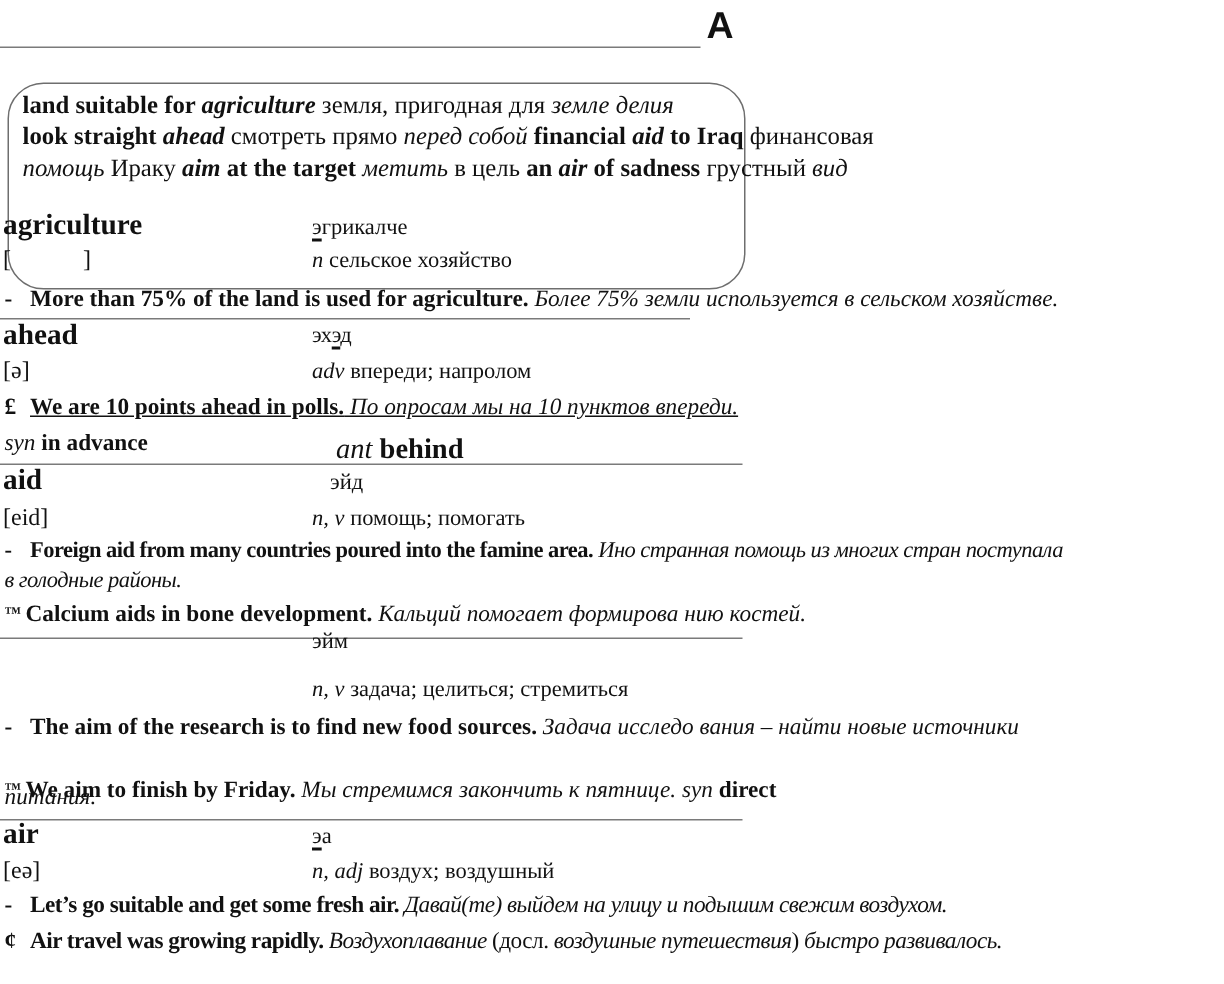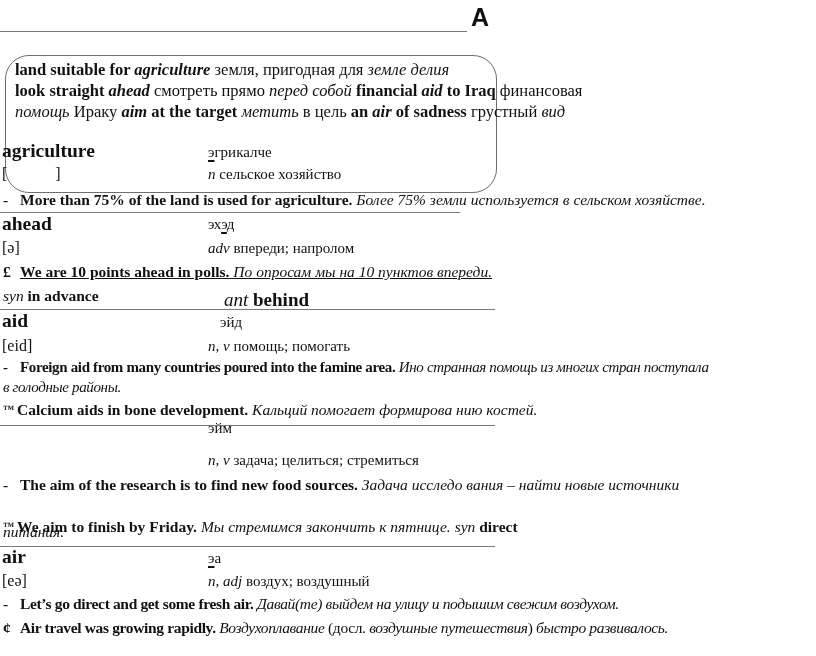--- a/index.html
+++ b/index.html
@@ -72,14 +72,14 @@
 <div class="abs col2" style="top:452px;"><span class="i">n, v</span><span> задача; целиться; стремиться</span></div>
 <div class="abs ex" style="top:448px;margin-top:28px;"><span class="bul">-</span><span class="b">The aim of the research is to find new food sources.</span><span class="i"> Задача исследо вания – найти новые источники</span></div>
 <div class="abs ex" style="top:495px;margin-top:28px;"><span class="i">питания.</span></div>
 <div class="abs ex" style="top:518px;"><span class="b" style="font-size:11px;vertical-align:2px;">™</span><span class="b" style="margin-left:3px;">We aim to finish by Friday.</span><span class="i"> Мы стремимся закончить к пятнице. </span><span class="i">syn</span><span class="b"> direct</span></div>
 <div class="hr" style="left:0;top:546px;width:495px;"></div>
 
 <div class="abs hw" style="top:546px;">air</div>
 <div class="abs col2" style="top:550px;"><span></span><span class="u">э</span><span>а</span></div>
 <div class="abs tr" style="top:572px;">[eə]</div>
 <div class="abs col2" style="top:573px;"><span class="i">n, adj</span><span> воздух; воздушный</span></div>
-<div class="abs ex cond" style="top:595px;"><span class="bul">-</span><span class="b">Let’s go direct and get some fresh air.</span><span class="i"> Давай(те) выйдем на улицу и подышим свежим воздухом.</span></div>
+<div class="abs ex cond" style="top:595px;"><span class="bul">-</span><span class="b">Let’s go suitable and get some fresh air.</span><span class="i"> Давай(те) выйдем на улицу и подышим свежим воздухом.</span></div>
 <div class="abs ex cond" style="top:619px;"><span class="bul">¢</span><span class="b">Air travel was growing rapidly.</span><span class="i"> Воздухоплавание </span><span class="r">(досл. </span><span class="i">воздушные путешествия</span><span class="r">) </span><span class="i">быстро развивалось.</span></div>
 
 </body></html>

